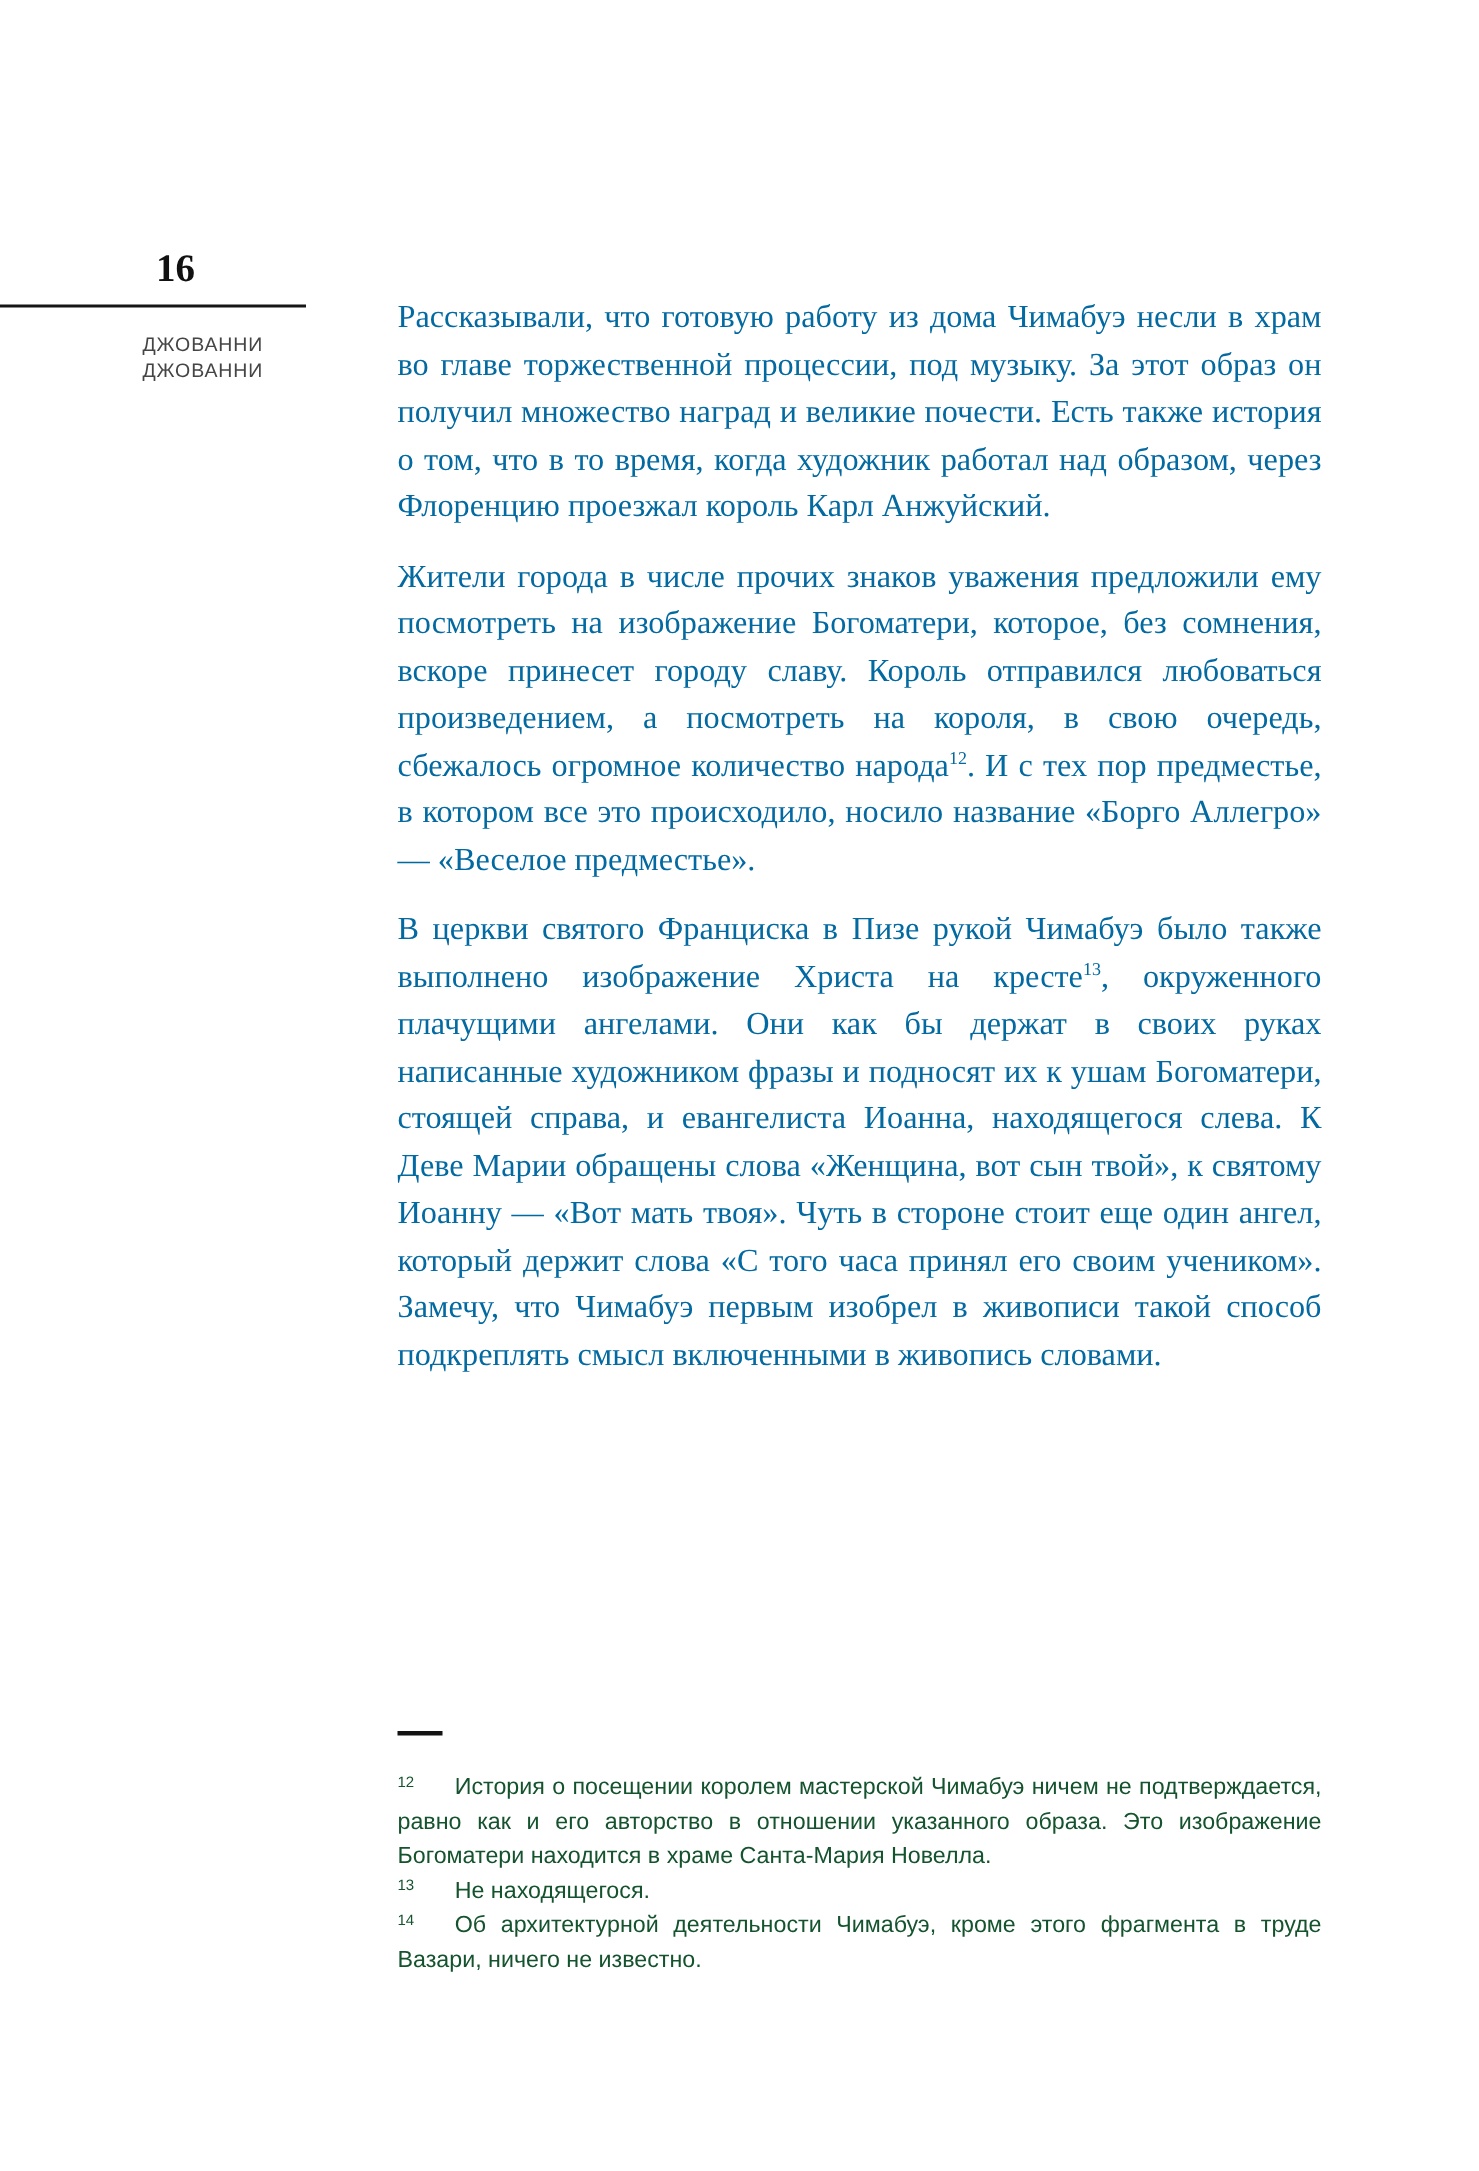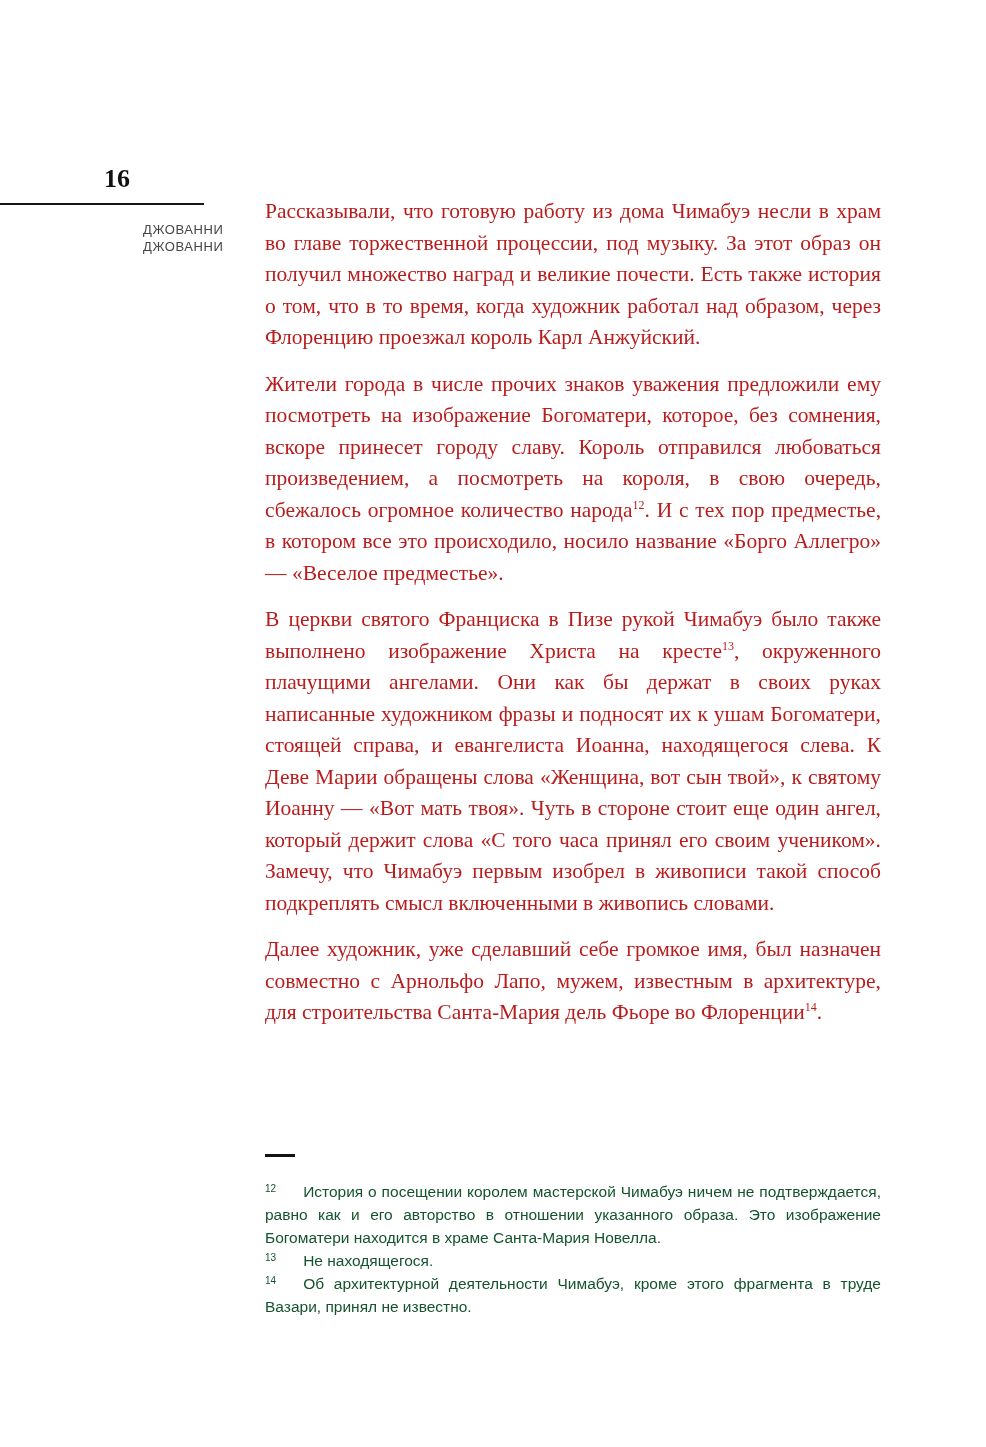--- a/index.html
+++ b/index.html
@@ -34,34 +34,33 @@
   }
   .sidebar-title {
     position: absolute;
     left: 95px;
     top: 221px;
     font-family: "Liberation Sans", sans-serif;
     font-size: 13px;
     line-height: 17px;
     letter-spacing: 0.6px;
     color: #454545;
-    margin-left: 48px;
   }
   .main-text {
     position: absolute;
     left: 265px;
     top: 196px;
     width: 616px;
   }
   .body-par {
     margin: 0 0 15px 0;
     font-size: 21.5px;
     line-height: 31.5px;
     text-align: justify;
-    color: #b91c1c;
+    color: #0369a1;
   }
   .body-par sup {
     font-size: 12px;
     line-height: 0;
     vertical-align: baseline;
     position: relative;
     top: -8px;
   }
   .footnote-rule {
     position: absolute;
@@ -105,24 +104,23 @@
 
   <div class="sidebar-title">
     <div>ДЖОВАННИ</div>
     <div>ДЖОВАННИ</div>
   </div>
 
   <div class="main-text">
       <p class="body-par"><span>Рассказывали, что готовую работу из дома Чимабуэ несли в храм во главе торжественной процессии, под музыку. За этот образ он получил множество наград и великие почести. Есть также история о том, что в то время, когда художник работал над образом, через Флоренцию проезжал король Карл Анжуйский.</span></p>
       <p class="body-par"><span>Жители города в числе прочих знаков уважения предложили ему посмотреть на изображение Богоматери, которое, без сомнения, вскоре принесет городу славу. Король отправился любоваться произведением, а посмотреть на короля, в свою очередь, сбежалось огромное количество народа</span><sup>12</sup><span>. И с тех пор предместье, в котором все это происходило, носило название «Борго Аллегро» — «Веселое предместье».</span></p>
       <p class="body-par"><span>В церкви святого Франциска в Пизе рукой Чимабуэ было также выполнено изображение Христа на кресте</span><sup>13</sup><span>, окруженного плачущими ангелами. Они как бы держат в своих руках написанные художником фразы и подносят их к ушам Богоматери, стоящей справа, и евангелиста Иоанна, находящегося слева. К Деве Марии обращены слова «Женщина, вот сын твой», к святому Иоанну — «Вот мать твоя». Чуть в стороне стоит еще один ангел, который держит слова «С того часа принял его своим учеником». Замечу, что Чимабуэ первым изобрел в живописи такой способ подкреплять смысл включенными в живопись словами.</span></p>
-      <p class="body-par"><span>Далее художник, уже сделавший себе громкое имя, был назначен совместно с Арнольфо Лапо, мужем, известным в архитектуре, для строительства Санта-Мария дель Фьоре во Флоренции</span><sup>14</sup><span>.</span></p>
     </div>
 
   <div class="footnote-rule"></div>
 
   <div class="footnotes">
       <p class="footnote"><sup class="fn-num">12</sup><span>История о посещении королем мастерской Чимабуэ ничем не подтверждается, равно как и его авторство в отношении указанного образа. Это изображение Богоматери находится в храме Санта-Мария Новелла.</span></p>
       <p class="footnote"><sup class="fn-num">13</sup><span>Не находящегося.</span></p>
-      <p class="footnote"><sup class="fn-num">14</sup><span>Об архитектурной деятельности Чимабуэ, кроме этого фрагмента в труде Вазари, принял не известно.</span></p>
+      <p class="footnote"><sup class="fn-num">14</sup><span>Об архитектурной деятельности Чимабуэ, кроме этого фрагмента в труде Вазари, ничего не известно.</span></p>
     </div>
 
 </div>
 
 </body></html>

